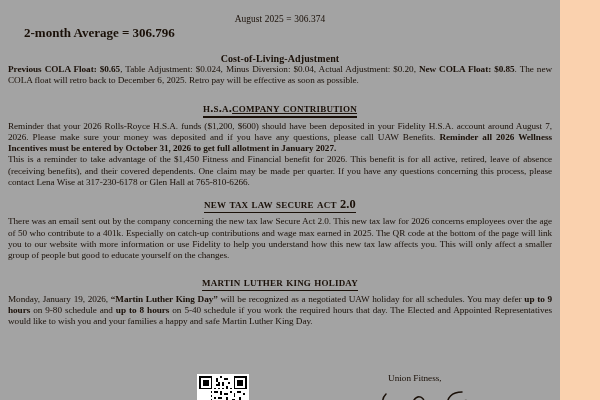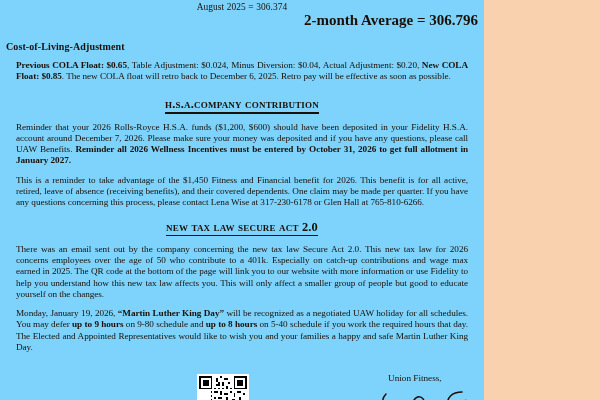--- a/index.html
+++ b/index.html
@@ -8,63 +8,63 @@
   }
   body {
     width: 600px;
     height: 400px;
     overflow: hidden;
     background: #fad1ae;
     font-family: "Liberation Serif", "DejaVu Serif", serif;
     color: #1a1008;
   }
   .page {
-    width: 484px;
+    width: 560px;
     height: 400px;
     position: relative;
-    background: #7dd3fc;
+    background: #a3a3a3;
     box-sizing: border-box;
-    padding: 0 6px;
+    padding: 12px 6px;
   }
 
   
   .cpi-row {
     display: flex;
     justify-content: center;
     align-items: baseline;
     gap: 26px;
     padding-top: 1px;
     font-size: 9.4px;
     line-height: 12px;
     letter-spacing: 0.1px;
   }
   .cpi-cell { white-space: nowrap; }
   .cpi-cell.bold { font-weight: bold; }
   .cpi-avg {
-    text-align: right;
-    font-size: 15px;
+    text-align: left;
+    font-size: 13px;
     font-weight: bold;
     line-height: 13px;
     margin-top: 1px;
     padding-left: 18px;
   }
   .cola-title {
-    text-align: left;
+    text-align: center;
     font-size: 10px;
     font-weight: bold;
     margin-top: 14px;
     letter-spacing: 0.1px;
   }
 
   
   p.body {
     font-size: 9.2px;
     line-height: 11.3px;
     text-align: justify;
-    margin: 8px;
+    margin: 0;
     padding: 0 2px;
     letter-spacing: -0.05px;
   }
   p.body b { font-weight: bold; }
 
   .cola-para { margin-top: 11px; }
 
   
   .section-head {
     text-align: center;
@@ -136,33 +136,36 @@
   </div>
   <div class="cpi-avg">2-month Average = 306.796</div>
 
   <div class="cola-title">Cost-of-Living-Adjustment</div>
 
   <p class="body cola-para">
     <b>Previous COLA Float: $0.65</b><span>, Table Adjustment: $0.024, Minus Diversion: $0.04, Actual Adjustment: $0.20, </span><b>New COLA Float: $0.85</b><span>.  The new COLA float will retro back to December 6, 2025. Retro pay will be effective as soon as possible.</span>
   </p>
 
   <div class="section-head sec-hsa">
-    <span class="keepcase"><span>H.S.A.</span><span style="font-variant:small-caps;text-transform:lowercase;"> Company Contribution</span></span>
+    <span class="keepcase"><span>H.S.A.</span><span style="font-variant:small-caps;text-transform:lowercase;text-decoration:underline;"> Company Contribution</span></span>
   </div>
   <p class="body">
-    <span>Reminder that your 2026 Rolls-Royce H.S.A. funds ($1,200, $600) should have been deposited in your Fidelity H.S.A. account around December 7, 2026. Please make sure your money was deposited and if you have any questions, please call UAW Benefits. </span><b>Reminder all 2026 Wellness Incentives must be entered by October 31, 2026 to get full allotment in January 2027.</b>
+    <span>Reminder that your 2026 Rolls-Royce H.S.A. funds ($1,200, $600) should have been deposited in your Fidelity H.S.A. account around August 7, 2026. Please make sure your money was deposited and if you have any questions, please call UAW Benefits. </span><b>Reminder all 2026 Wellness Incentives must be entered by October 31, 2026 to get full allotment in January 2027.</b>
   </p>
 
   <p class="body">This is a reminder to take advantage of the $1,450 Fitness and Financial benefit for 2026. This benefit is for all active, retired, leave of absence (receiving benefits), and their covered dependents. One claim may be made per quarter. If you have any questions concerning this process, please contact Lena Wise at 317-230-6178 or Glen Hall at 765-810-6266.</p>
 
   <div class="section-head sec-tax">
     <span>New Tax Law Secure Act 2.0</span>
   </div>
   <p class="body">There was an email sent out by the company concerning the new tax law Secure Act 2.0. This new tax law for 2026 concerns employees over the age of 50 who contribute to a 401k. Especially on catch-up contributions and wage max earned in 2025.  The QR code at the bottom of the page will link you to our website with more information or use Fidelity to help you understand how this new tax law affects you. This will only affect a smaller group of people but good to educate yourself on the changes.</p>
 
+  <div class="section-head sec-mlk">
+    <span>Martin Luther King Holiday</span>
+  </div>
   <p class="body">
     <span>Monday, January 19, 2026, </span><b>“Martin Luther King Day”</b><span> will be recognized as a negotiated UAW holiday for all schedules.  You may defer </span><b>up to 9 hours</b><span> on 9-80 schedule and </span><b>up to 8 hours</b><span> on 5-40 schedule if you work the required hours that day.  The Elected and Appointed Representatives would like to wish you and your families a happy and safe Martin Luther King Day.</span>
   </p>
 
   <div class="footer">
 
     <div class="qr">
       <svg class="qr-inner" viewBox="0 0 25 25" shape-rendering="crispEdges">
         <rect width="25" height="25" fill="#ffffff"></rect>
         <g fill="#000000">

